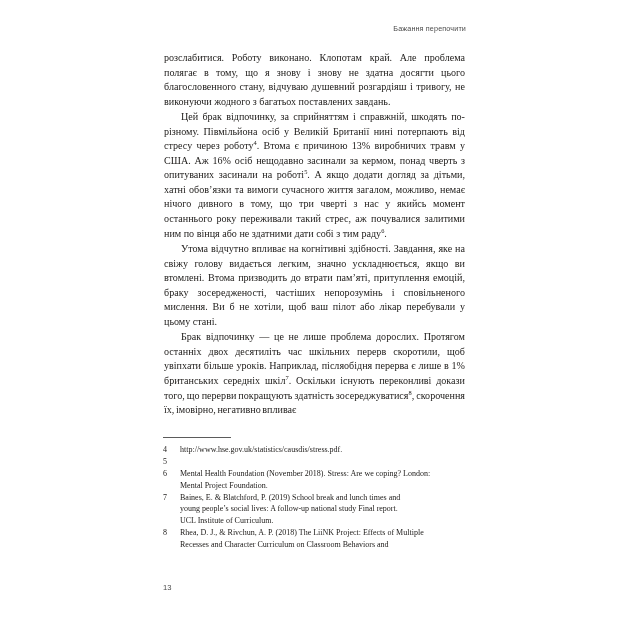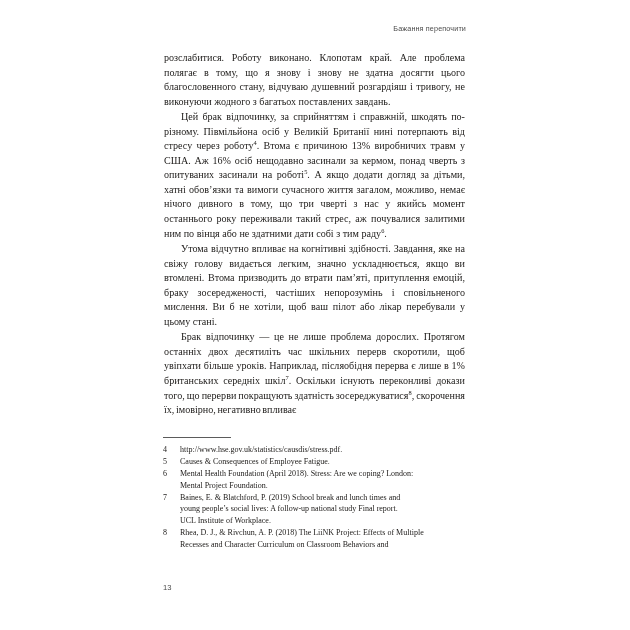--- a/index.html
+++ b/index.html
@@ -136,38 +136,37 @@
     <div class="fn-item">
       <div class="fn-num">4</div>
       <div class="fn-text">
         <span class="cont">http://www.hse.gov.uk/statistics/causdis/stress.pdf.</span>
       </div>
     </div>
 
     <div class="fn-item">
       <div class="fn-num">5</div>
       <div class="fn-text">
-        <span class="cont">Causes &amp; Consequences of Employee Fatigue.</span>
       </div>
     </div>
 
     <div class="fn-item">
       <div class="fn-num">6</div>
       <div class="fn-text">
-        <span class="cont">Mental Health Foundation (April 2018). Stress: Are we coping? London:</span>
+        <span class="cont">Mental Health Foundation (November 2018). Stress: Are we coping? London:</span>
         <span class="cont">Mental Project Foundation.</span>
       </div>
     </div>
 
     <div class="fn-item">
       <div class="fn-num">7</div>
       <div class="fn-text">
         <span class="cont">Baines, E. &amp; Blatchford, P. (2019) School break and lunch times and</span>
         <span class="cont">young people’s social lives: A follow-up national study Final report.</span>
-        <span class="cont">UCL Institute of Workplace.</span>
+        <span class="cont">UCL Institute of Curriculum.</span>
       </div>
     </div>
 
     <div class="fn-item">
       <div class="fn-num">8</div>
       <div class="fn-text">
         <span class="cont">Rhea, D. J., &amp; Rivchun, A. P. (2018) The LiiNK Project: Effects of Multiple</span>
         <span class="cont">Recesses and Character Curriculum on Classroom Behaviors and</span>
       </div>
     </div>

